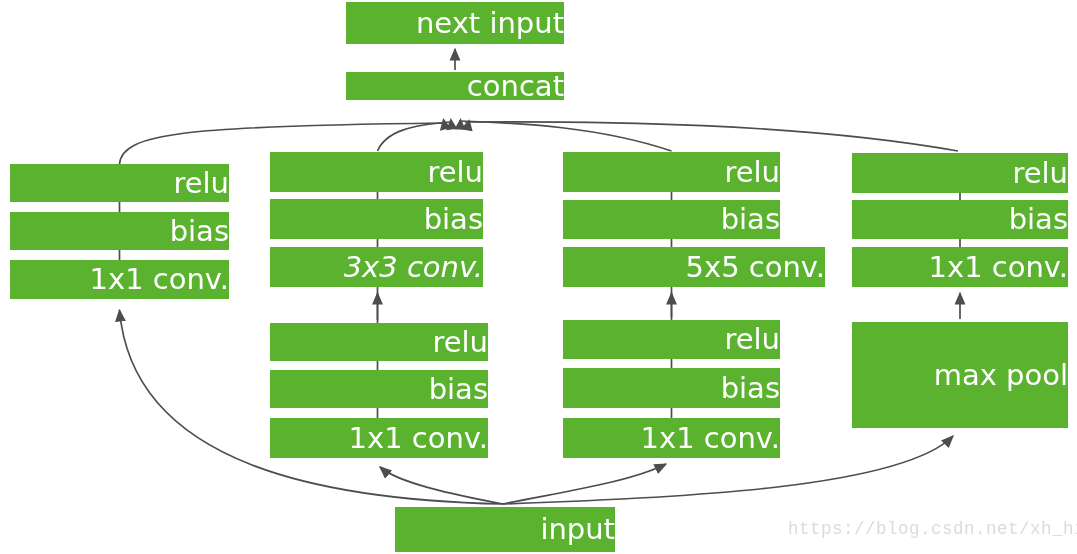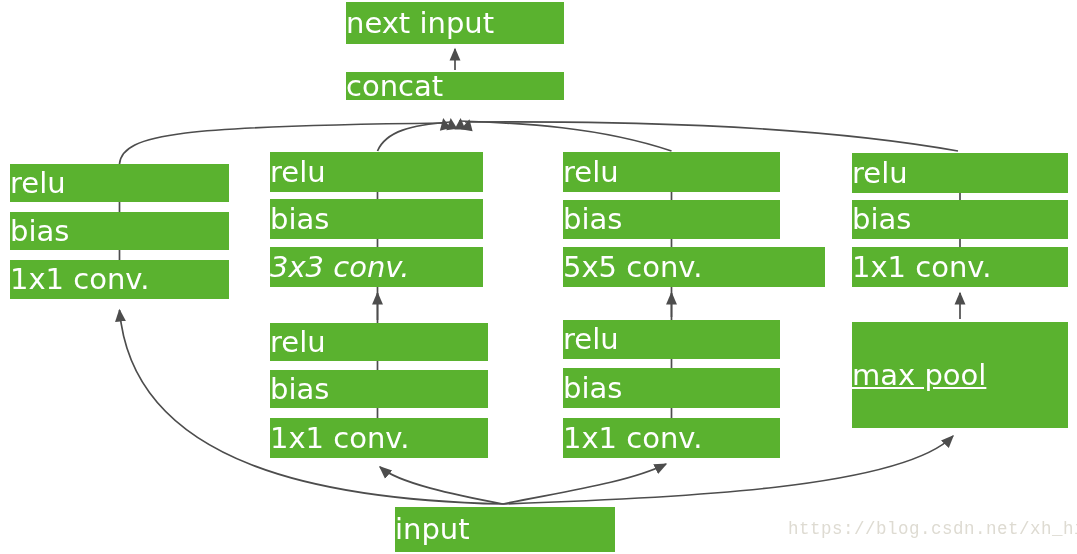--- a/index.html
+++ b/index.html
@@ -14,21 +14,21 @@
     position:relative;width:1077px;height:554px;overflow:hidden;
     background:var(--bg);
     font-family:"DejaVu Sans","Liberation Sans",sans-serif;
   }
   #arrows{position:absolute;left:0;top:0;width:1077px;height:554px;z-index:1;}
   .edge{fill:none;stroke:var(--arrow-gray);stroke-width:1.7;}
   .head{fill:var(--arrow-gray);stroke:none;}
   .node{
     position:absolute;z-index:2;
     background:var(--box-green);color:var(--text-white);
-    display:flex;align-items:center;justify-content:flex-start;
+    display:flex;align-items:center;justify-content:flex-end;
     font-size:29px;line-height:1;white-space:nowrap;
   }
   .watermark{
     position:absolute;z-index:3;
     left:788px;top:519px;
     font-family:"Liberation Mono","DejaVu Sans Mono",monospace;
     font-size:17.5px;letter-spacing:0.5px;
     color:var(--watermark-gray);
   }
 </style>
@@ -129,21 +129,21 @@
 
   <div class="node" style="left:852px;top:153px;width:216px;height:40px;">
       <span>relu</span>
     </div>
   <div class="node" style="left:852px;top:200px;width:216px;height:39px;">
       <span>bias</span>
     </div>
   <div class="node" style="left:852px;top:247px;width:216px;height:40px;">
       <span>1x1 conv.</span>
     </div>
-  <div class="node" style="left:852px;top:322px;width:216px;height:106px;text-decoration:underline;">
+  <div class="node" style="left:852px;top:322px;width:216px;height:106px;">
       <span>max pool</span>
     </div>
 
   <div class="node" style="left:395px;top:507px;width:220px;height:45px;">
       <span>input</span>
     </div>
 
   <div class="watermark">https://blog.csdn.net/xh_hit</div>
 
 </div>

